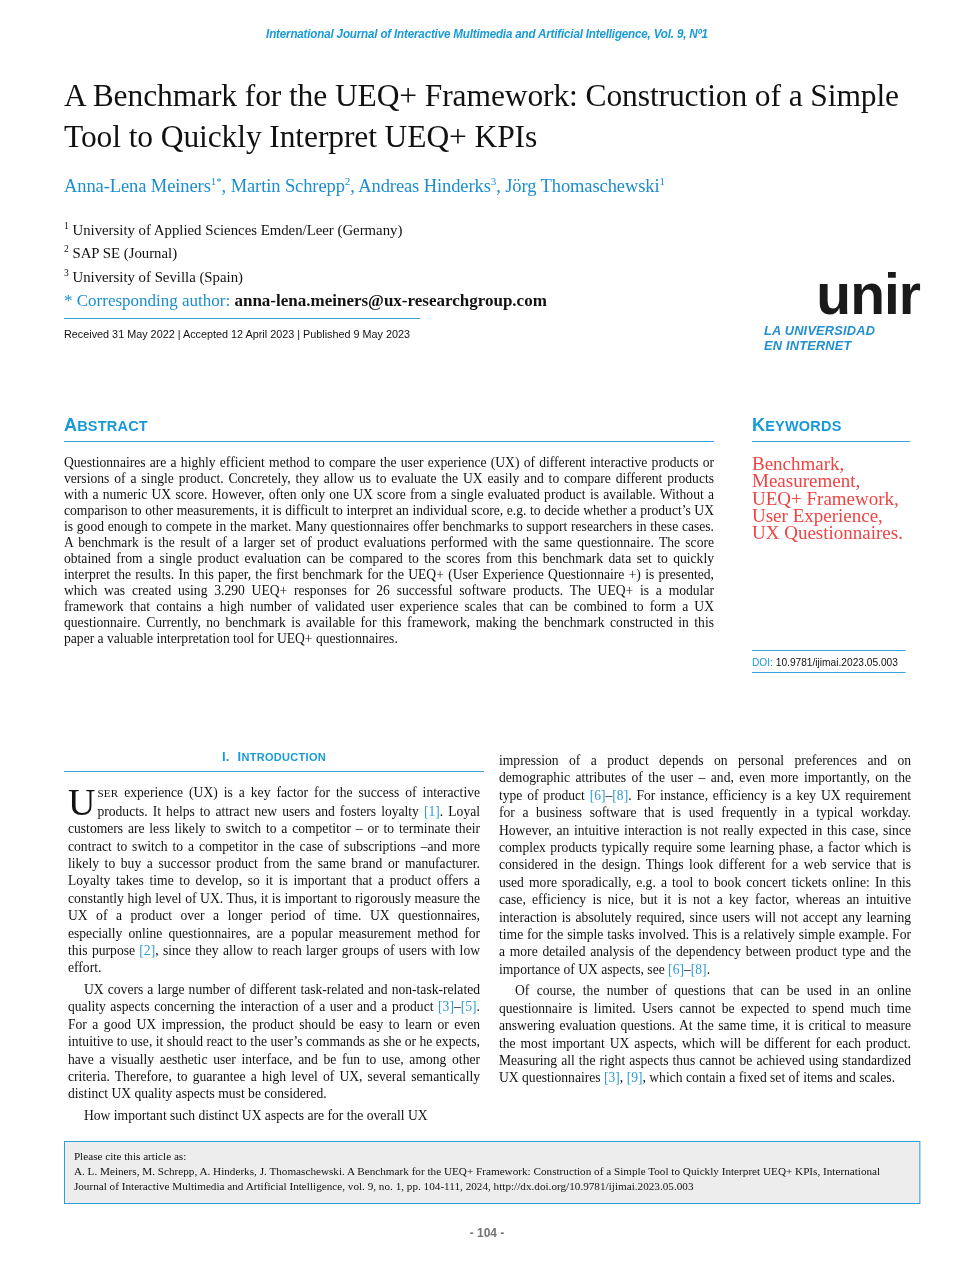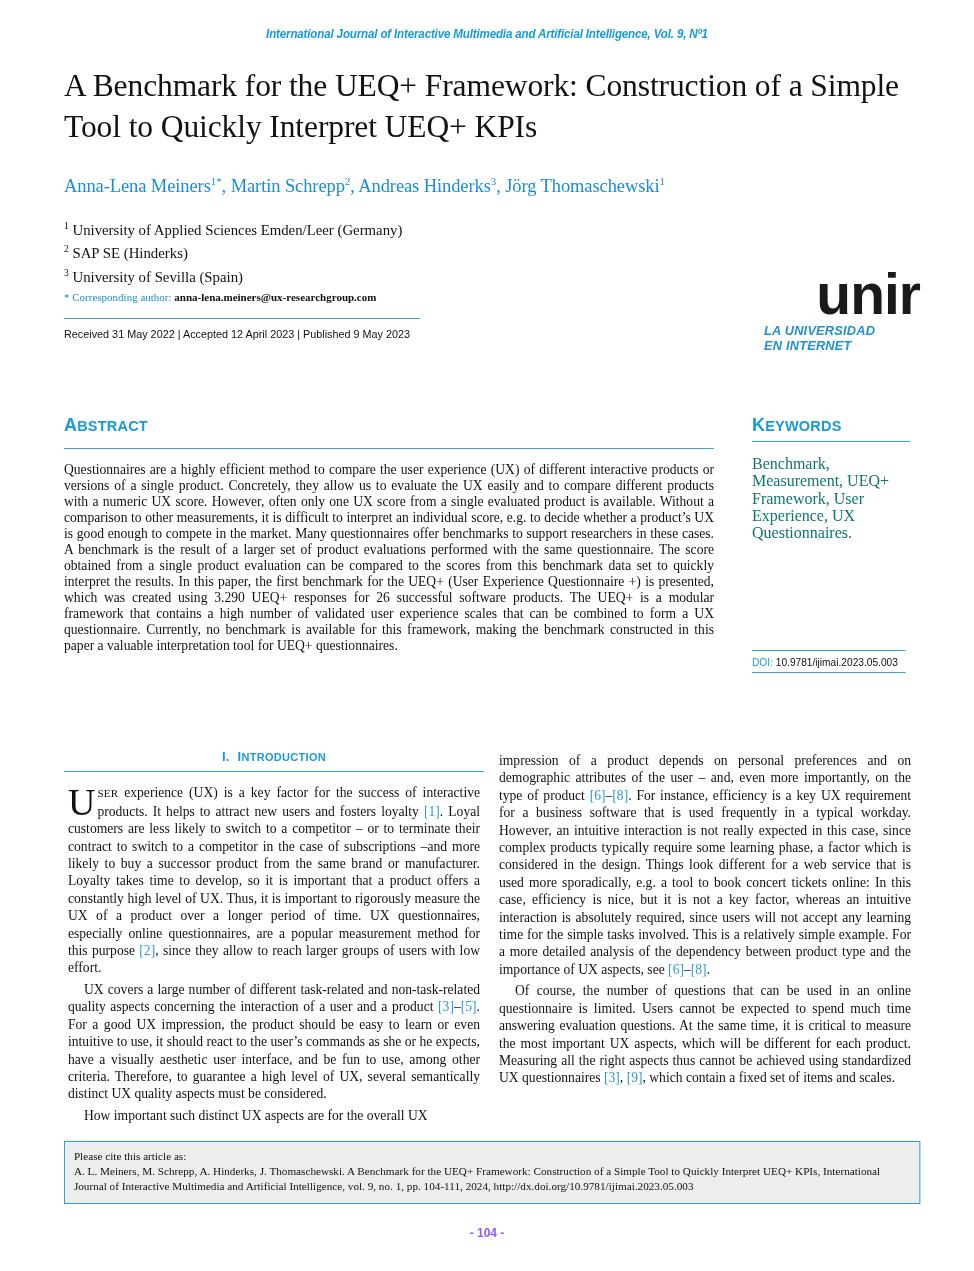--- a/index.html
+++ b/index.html
@@ -36,21 +36,21 @@
     font-size: 13.5px;
     letter-spacing: -0.2px;
     color: #189ad8;
     transform: scaleX(0.86);
   }
 
   
   .title {
     position: absolute;
     left: 64px;
-    top: 65px;
+    top: 75px;
     width: 860px;
     font-family: "Liberation Serif", serif;
     font-size: 31.5px;
     line-height: 41px;
     color: #111111;
     letter-spacing: -0.1px;
   }
 
   
   .authors {
@@ -74,21 +74,21 @@
     line-height: 19.5px;
     color: #111111;
   }
   .affiliations sup { font-size: 9.5px; }
 
   .corresponding {
     position: absolute;
     left: 64px;
     top: 291px;
     width: 520px;
-    font-size: 11px;
+    font-size: 17px;
     color: #1b8dd0;
   }
   .corresponding .email {
     color: #111111;
     font-weight: bold;
   }
 
   .dates {
     position: absolute;
     left: 64px;
@@ -144,21 +144,21 @@
   }
   .sc-head .sc-small { font-size: 14.5px; }
 
   .abstract-block {
     position: absolute;
     left: 64px;
     top: 415px;
     width: 650px;
   }
   .abstract-head {
-    padding-bottom: 12px;
+    padding-bottom: 5px;
     border-bottom: 1.6px solid #3aa3dd;
   }
   .abstract-body {
     margin-top: 13px;
     font-size: 13.6px;
     line-height: 16px;
     text-align: justify;
     color: #111111;
   }
 
@@ -167,23 +167,23 @@
     left: 752px;
     top: 415px;
     width: 158px;
   }
   .keywords-head {
     padding-bottom: 5px;
     border-bottom: 1.6px solid #3aa3dd;
   }
   .keywords-body {
     margin-top: 13px;
-    font-size: 16px;
+    font-size: 19px;
     line-height: 17.3px;
-    color: #0f766e;
+    color: #ef4444;
   }
 
   .doi-block {
     position: absolute;
     left: 752px;
     top: 650px;
     width: 160px;
     padding: 5px 0 4px 0;
     border-top: 1.2px solid #3aa3dd;
     border-bottom: 1.2px solid #3aa3dd;
@@ -257,37 +257,37 @@
 
   .page-number {
     position: absolute;
     left: 0;
     top: 1226px;
     width: 974px;
     text-align: center;
     font-family: "Liberation Sans", sans-serif;
     font-weight: bold;
     font-size: 12px;
-    color: #8b5cf6;
+    color: #737373;
   }
 </style>
 </head>
 <body>
 
 <div class="page">
 
   <div class="running-head">International Journal of Interactive Multimedia and Artificial Intelligence, Vol. 9, Nº1</div>
 
   <div class="title">A Benchmark for the UEQ+ Framework: Construction of a Simple Tool to Quickly Interpret UEQ+ KPIs</div>
 
   <div class="authors">Anna-Lena Meiners<sup>1*</sup>, Martin Schrepp<sup>2</sup>, Andreas Hinderks<sup>3</sup>, Jörg Thomaschewski<sup>1</sup></div>
 
   <div class="affiliations">
     <div><sup>1</sup> <span>University of Applied Sciences Emden/Leer (Germany)</span></div>
-    <div><sup>2</sup> <span>SAP SE (Hinderks)</span></div>
+    <div><sup>2</sup> <span>SAP SE (Journal)</span></div>
     <div><sup>3</sup> <span>University of Sevilla (Spain)</span></div>
   </div>
 
   <div class="corresponding">
     <span>* Corresponding author:</span>
     <span class="email">anna-lena.meiners@ux-researchgroup.com</span>
   </div>
 
   <div class="dates">Received 31 May 2022 | Accepted 12 April 2023 | Published 9 May 2023</div>
 

